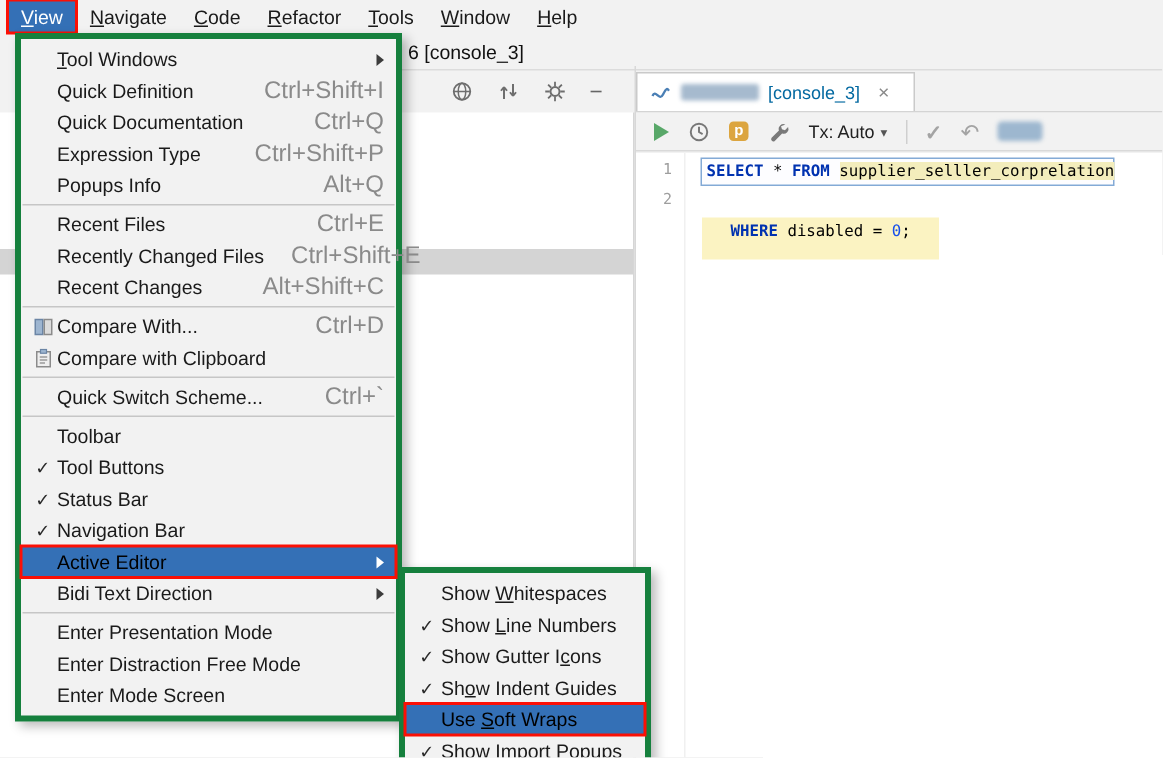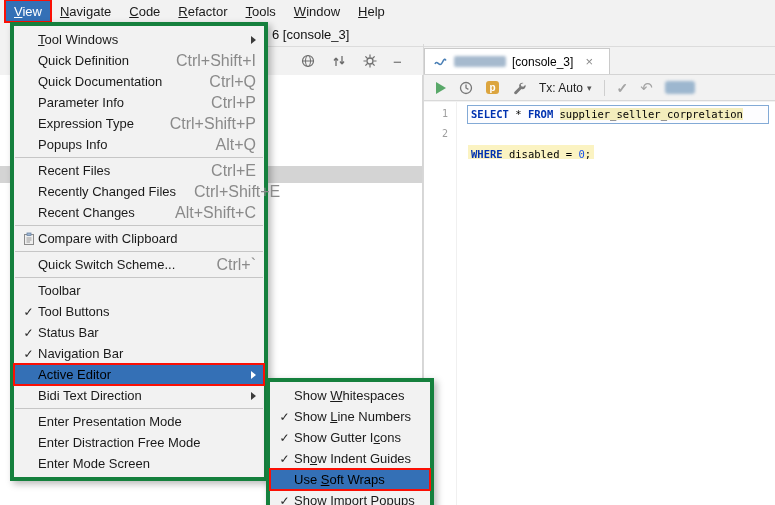--- a/index.html
+++ b/index.html
@@ -17,43 +17,43 @@
   .title-frag{position:absolute;left:272px;top:27px;font-size:13px;color:#111;z-index:5;}
   .tw-body{position:absolute;left:0;top:75px;width:423px;bottom:0;background:#fff;border-right:1px solid #d6d6d6;z-index:1;}
   .tw-row{position:absolute;left:0;right:0;top:91px;height:17px;background:#d4d4d4;}
   .tw-header{position:absolute;left:300px;top:50px;height:22px;display:flex;align-items:center;gap:15px;z-index:2;}
   .hline{position:absolute;left:267px;top:46px;right:0;height:1px;background:#dcdcdc;z-index:1;}
   .vline{position:absolute;left:423px;top:44px;bottom:0;width:1px;background:#d8d8d8;z-index:2;}
 
   .tabbar{position:absolute;left:424px;top:48px;right:0;height:27px;background:#f2f2f2;border-bottom:1px solid #d4d4d4;display:flex;align-items:flex-end;z-index:2;}
   .tab{display:flex;align-items:center;gap:6px;height:26px;padding:0 8px;background:#fff;border:1px solid #cacaca;border-bottom:none;min-width:186px;}
   .redacted{display:inline-block;width:52px;height:11px;background:#a6bace;border-radius:2px;filter:blur(1.5px);}
-  .tab-label{font-size:12px;color:#000000;}
+  .tab-label{font-size:12px;color:#0369a1;}
   .tab-close{color:#8a8a8a;font-size:13px;margin-left:6px;cursor:default;}
 
   .console-toolbar{position:absolute;left:424px;top:75px;right:0;height:26px;background:#f2f2f2;border-bottom:1px solid #d9d9d9;display:flex;align-items:center;gap:12px;padding-left:12px;z-index:2;}
   .run{width:0;height:0;border-left:10px solid #59a869;border-top:6px solid transparent;border-bottom:6px solid transparent;}
   .p-icon{display:inline-flex;align-items:center;justify-content:center;width:13px;height:13px;border-radius:3px;background:#dca53f;color:#fff;font-size:10px;font-weight:bold;line-height:1;}
   .tx{display:inline-flex;align-items:center;gap:4px;font-size:12px;color:#222;cursor:default;}
   .dd-arrow{font-size:9px;color:#555;}
   .vsep{width:1px;height:16px;background:#cfcfcf;}
   .commit{color:#a4a4a4;font-size:14px;font-weight:bold;}
   .rollback{color:#a4a4a4;font-size:15px;}
   .blob{display:inline-block;width:30px;height:13px;background:#9db7cf;border-radius:3px;filter:blur(1.5px);}
 
   .editor{position:absolute;left:424px;top:102px;right:0;bottom:0;background:#fff;display:flex;z-index:1;}
   .gutter{width:33px;text-align:right;padding:2px 8px 0 0;font-family:"DejaVu Sans Mono",monospace;font-size:10px;color:#9e9e9e;border-right:1px solid #f0f0f0;}
   .gutter .ln{height:20px;line-height:20px;}
   .codearea{padding:2px 0 0 10px;font-family:"DejaVu Sans Mono",monospace;font-size:10.5px;color:#000;}
   .code-line{height:20px;line-height:20px;white-space:pre;}
-  .stmt-box{display:inline-block;width:302px;height:19px;line-height:17px;border:1px solid #83aad6;background:#fdfdff;padding:0 0 0 3px;}
+  .stmt-box{display:inline-block;width:276px;height:19px;line-height:17px;border:1px solid #83aad6;background:#fdfdff;padding:0 0 0 3px;}
   .kw{color:#0032b0;font-weight:bold;}
   .num{color:#1750eb;}
   .tbl{background:#f3edbc;color:#000;}
-  .yellow{background:#fbf3c2;display:inline-block;height:14px;line-height:18px;padding:0 3px;margin-top:21px;}
+  .yellow{background:#fbf3c2;display:inline-block;height:28px;line-height:18px;padding:0 19px;margin-top:21px;}
   .line2{padding-left:1px;}
 
   
   .menu{position:absolute;background:#f2f2f2;border:4px solid #15803d;box-shadow:3px 3px 7px rgba(0,0,0,.28);padding:3px 0;z-index:40;}
   .dropdown{left:10px;top:22px;width:258px;}
   .submenu{left:266px;top:378px;width:168px;z-index:45;}
   .mi{height:21px;display:flex;align-items:center;padding:0 8px 0 5px;cursor:default;}
   .mi .ic{width:19px;flex:none;text-align:center;font-size:12px;color:#2a2a2a;line-height:1;}
   .mi .lbl{flex:none;white-space:nowrap;}
   .mi .sp{flex:1;min-width:8px;}
@@ -188,26 +188,20 @@
         <span class="sc">Ctrl+Shift+I</span>
     </div>
     <div class="mi">
       <span class="ic"></span>
       <span class="lbl">Quick Documentation</span>
       <span class="sp"></span>
         <span class="sc">Ctrl+Q</span>
     </div>
     <div class="mi">
       <span class="ic"></span>
-      <span class="lbl">Parameter Info</span>
-      <span class="sp"></span>
-        <span class="sc">Ctrl+P</span>
-    </div>
-    <div class="mi">
-      <span class="ic"></span>
       <span class="lbl">Expression Type</span>
       <span class="sp"></span>
         <span class="sc">Ctrl+Shift+P</span>
     </div>
     <div class="mi">
       <span class="ic"></span>
       <span class="lbl">Popups Info</span>
       <span class="sp"></span>
         <span class="sc">Alt+Q</span>
     </div>
@@ -228,20 +222,31 @@
     </div>
     <div class="mi">
       <span class="ic"></span>
       <span class="lbl">Recent Changes</span>
       <span class="sp"></span>
         <span class="sc">Alt+Shift+C</span>
     </div>
 
     <div class="sep"></div>
 
+    <div class="mi">
+      <span class="ic">
+          <svg class="mic" width="14" height="14" style="margin:0 auto;">
+            <rect x="1.5" y="2" width="5" height="10" fill="#9db5d0" stroke="#6b85a5" stroke-width="1"></rect>
+            <rect x="7.5" y="2" width="5" height="10" fill="#dcdcdc" stroke="#8b8b8b" stroke-width="1"></rect>
+          </svg>
+        </span>
+      <span class="lbl">Compare With...</span>
+      <span class="sp"></span>
+        <span class="sc">Ctrl+D</span>
+    </div>
     <div class="mi">
       <span class="ic">
           <svg class="mic" width="14" height="14" style="margin:0 auto;">
             <rect x="2.5" y="2.5" width="9" height="10" fill="#eee" stroke="#8b8b8b" stroke-width="1"></rect>
             <rect x="5" y="1" width="4" height="2.5" fill="#9db5d0" stroke="#6b85a5" stroke-width="0.8"></rect>
             <path d="M4.5 6h5M4.5 8h5M4.5 10h3.5" stroke="#9a9a9a" stroke-width="1"></path>
           </svg>
         </span>
       <span class="lbl">Compare with Clipboard</span>
       <span class="sp"></span>

